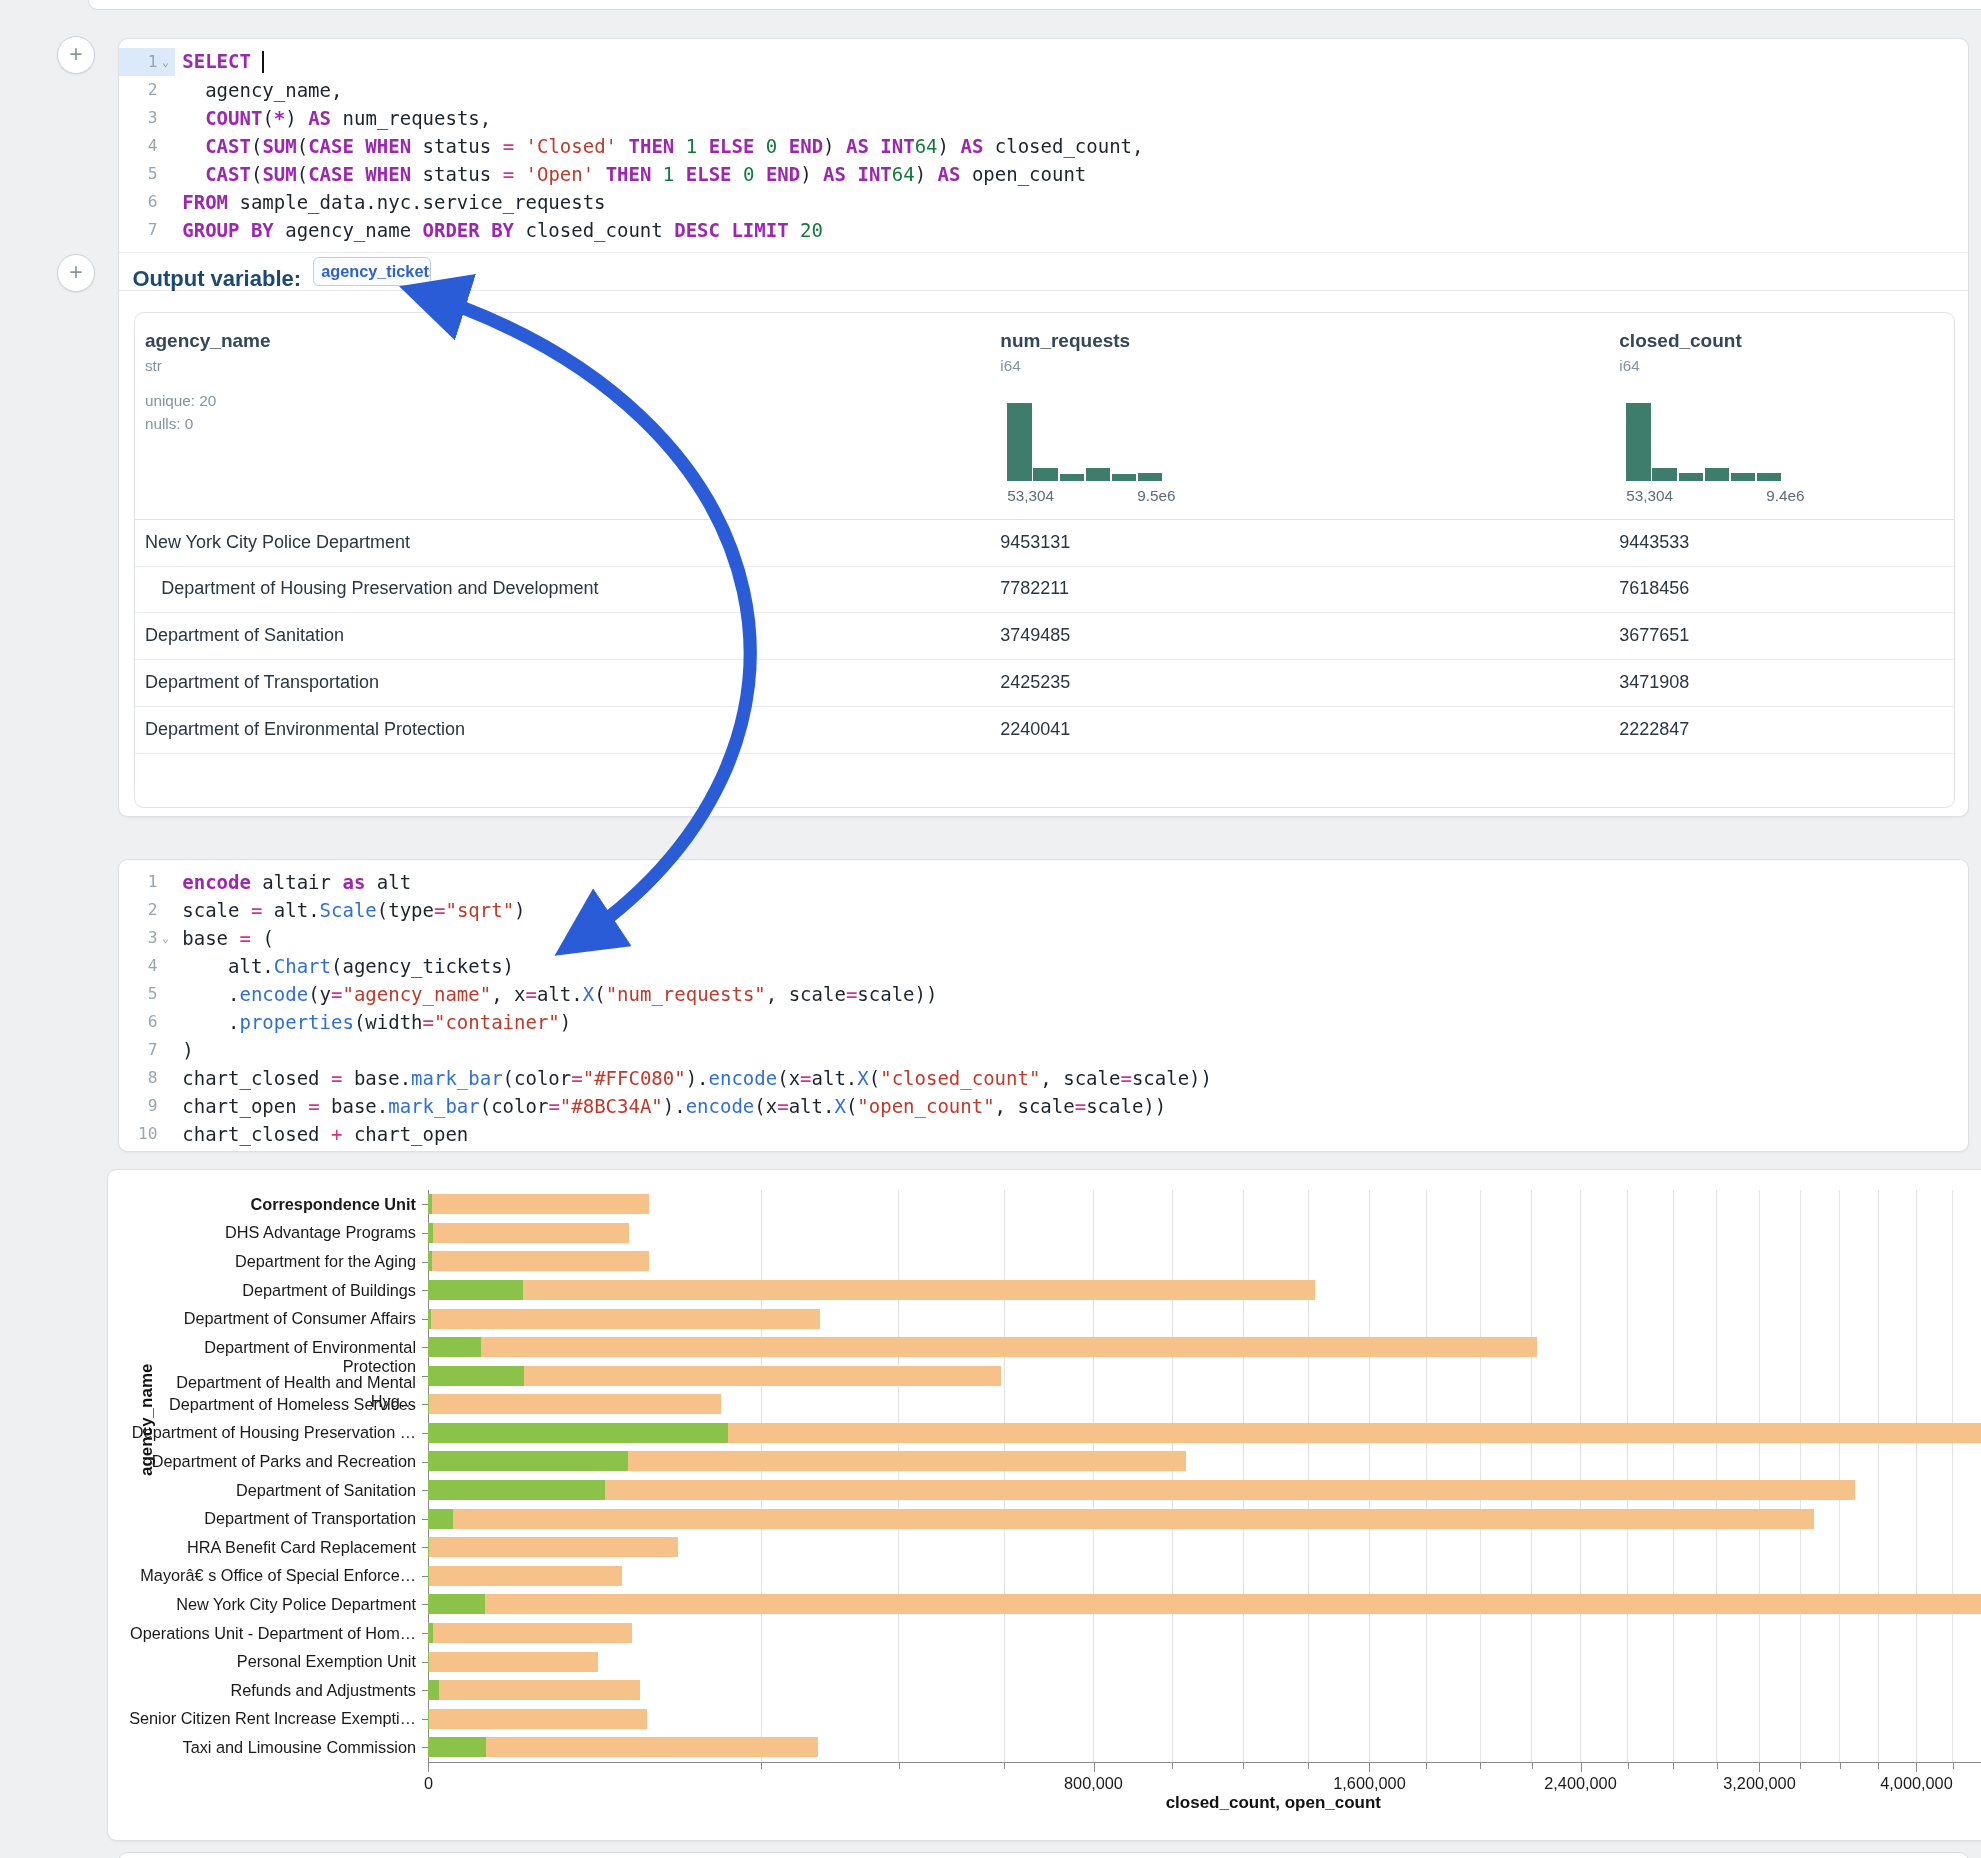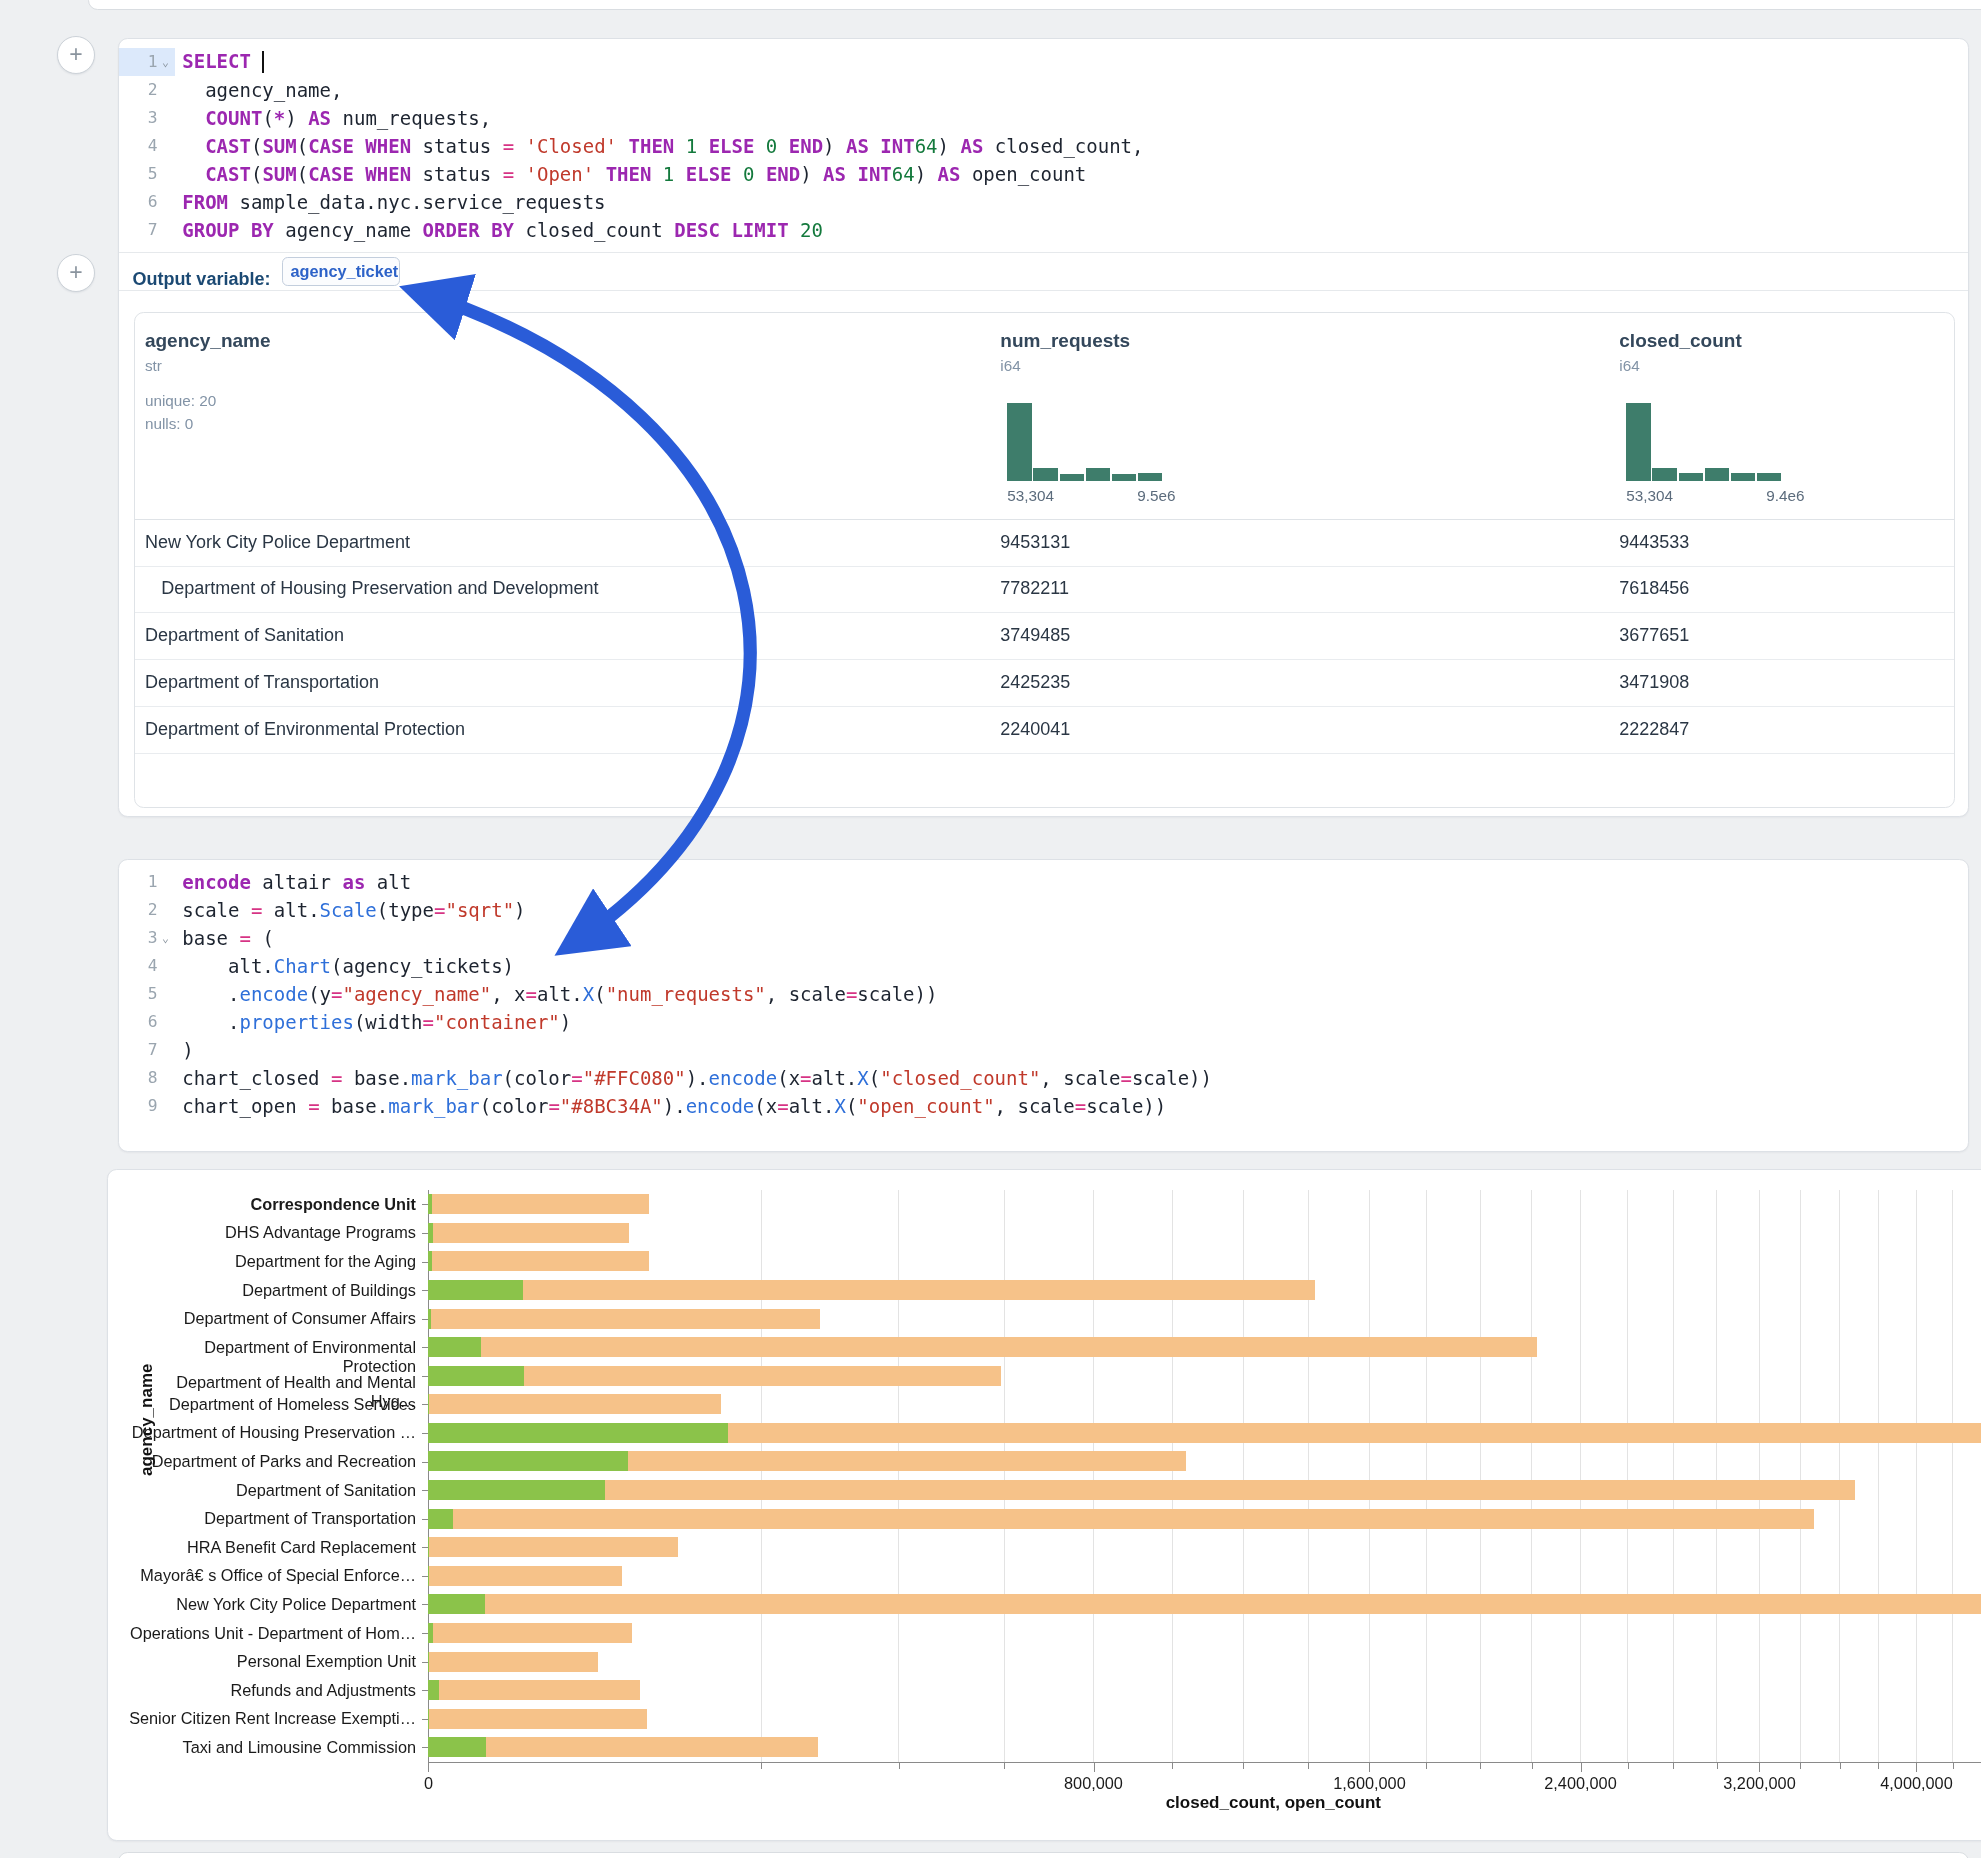--- a/index.html
+++ b/index.html
@@ -26,21 +26,21 @@
   .code-text{padding-left:7.6px;color:#1d2430;}
   .tok-k{color:#9c27b0;font-weight:bold;}
   .tok-s{color:#c0392b;}
   .tok-n{color:#13793c;}
   .tok-o{color:#d63384;}
   .tok-f{color:#2e6fd9;}
   .cursor{display:inline-block;width:1.9px;height:22px;background:#111;vertical-align:middle;}
   
   .output-row{position:absolute;left:0;top:213px;right:0;height:39px;border-top:1px solid #e6e9ec;
         border-bottom:1px solid #e6e9ec;display:flex;align-items:center;padding-left:13.4px;box-sizing:border-box;}
-  .output-label{color:#1b4973;font-weight:bold;font-size:18px;margin-top:15px;}
+  .output-label{color:#1b4973;font-weight:bold;font-size:22px;margin-top:15px;}
   .var-pill{margin-left:11.5px;width:101px;height:27px;border:1px solid #c3cedd;border-radius:5.7px;
         background:#fbfcfe;color:#2d62c8;font-weight:bold;font-size:16.3px;line-height:26px;
         padding:0 7.6px;overflow:hidden;white-space:nowrap;box-sizing:content-box;cursor:text;}
   
   .table-card{position:absolute;left:15.3px;top:273px;width:1819px;height:494px;background:#fff;
         border:1px solid #dfe3e7;border-radius:9.6px;overflow:hidden;}
   .col-head{position:absolute;top:17px;font-size:19px;font-weight:bold;color:#33475b;}
   .col-type{position:absolute;top:44px;font-size:15.3px;color:#8293a6;}
   .col-meta{position:absolute;font-size:15.3px;color:#8293a6;line-height:23px;}
   .hist{position:absolute;top:90px;width:155px;height:78px;display:flex;align-items:flex-end;gap:1.9px;}
@@ -160,20 +160,21 @@
     <div class="code-block" id="py-code" style="top:7.6px;">
         <div class="code-row" style="height: 28px;"><div class="gutter"><span>1</span><span class="caret empty">⌄</span></div><div class="code-text"><span class="tok-k">encode</span><span> altair </span><span class="tok-k">as</span><span> alt</span></div></div>
         <div class="code-row" style="height: 28px;"><div class="gutter"><span>2</span><span class="caret empty">⌄</span></div><div class="code-text"><span>scale </span><span class="tok-o">=</span><span> alt.</span><span class="tok-f">Scale</span><span>(type</span><span class="tok-o">=</span><span class="tok-s">"sqrt"</span><span>)</span></div></div>
         <div class="code-row" style="height: 28px;"><div class="gutter"><span>3</span><span class="caret">⌄</span></div><div class="code-text"><span>base </span><span class="tok-o">=</span><span> (</span></div></div>
         <div class="code-row" style="height: 28px;"><div class="gutter"><span>4</span><span class="caret empty">⌄</span></div><div class="code-text"><span>    alt.</span><span class="tok-f">Chart</span><span>(agency_tickets)</span></div></div>
         <div class="code-row" style="height: 28px;"><div class="gutter"><span>5</span><span class="caret empty">⌄</span></div><div class="code-text"><span>    .</span><span class="tok-f">encode</span><span>(y</span><span class="tok-o">=</span><span class="tok-s">"agency_name"</span><span>, x</span><span class="tok-o">=</span><span>alt.</span><span class="tok-f">X</span><span>(</span><span class="tok-s">"num_requests"</span><span>, scale</span><span class="tok-o">=</span><span>scale))</span></div></div>
         <div class="code-row" style="height: 28px;"><div class="gutter"><span>6</span><span class="caret empty">⌄</span></div><div class="code-text"><span>    .</span><span class="tok-f">properties</span><span>(width</span><span class="tok-o">=</span><span class="tok-s">"container"</span><span>)</span></div></div>
         <div class="code-row" style="height: 28px;"><div class="gutter"><span>7</span><span class="caret empty">⌄</span></div><div class="code-text"><span>)</span></div></div>
         <div class="code-row" style="height: 28px;"><div class="gutter"><span>8</span><span class="caret empty">⌄</span></div><div class="code-text"><span>chart_closed </span><span class="tok-o">=</span><span> base.</span><span class="tok-f">mark_bar</span><span>(color</span><span class="tok-o">=</span><span class="tok-s">"#FFC080"</span><span>).</span><span class="tok-f">encode</span><span>(x</span><span class="tok-o">=</span><span>alt.</span><span class="tok-f">X</span><span>(</span><span class="tok-s">"closed_count"</span><span>, scale</span><span class="tok-o">=</span><span>scale))</span></div></div>
         <div class="code-row" style="height: 28px;"><div class="gutter"><span>9</span><span class="caret empty">⌄</span></div><div class="code-text"><span>chart_open </span><span class="tok-o">=</span><span> base.</span><span class="tok-f">mark_bar</span><span>(color</span><span class="tok-o">=</span><span class="tok-s">"#8BC34A"</span><span>).</span><span class="tok-f">encode</span><span>(x</span><span class="tok-o">=</span><span>alt.</span><span class="tok-f">X</span><span>(</span><span class="tok-s">"open_count"</span><span>, scale</span><span class="tok-o">=</span><span>scale))</span></div></div>
+        <div class="code-row" style="height: 28px;"><div class="gutter"><span>10</span><span class="caret empty">⌄</span></div><div class="code-text"><span>chart_closed </span><span class="tok-o">+</span><span> chart_open</span></div></div>
       </div>
   </div>
 
   <div class="card" id="chart-card">
     <div class="y-axis-line"></div>
     <div id="chart-plot">
         <div class="gridline" style="left: 333px;"></div>
         <div class="gridline" style="left: 470px;"></div>
         <div class="gridline" style="left: 576px;"></div>
         <div class="gridline" style="left: 665px;"></div>

